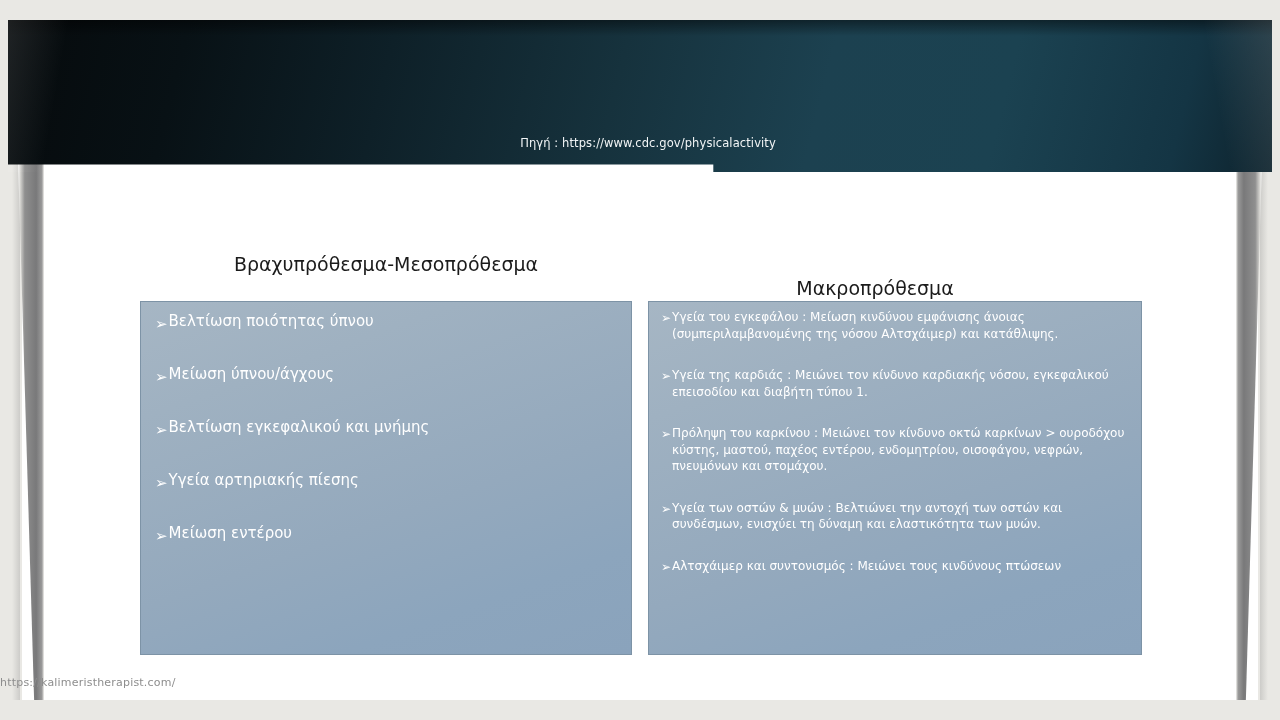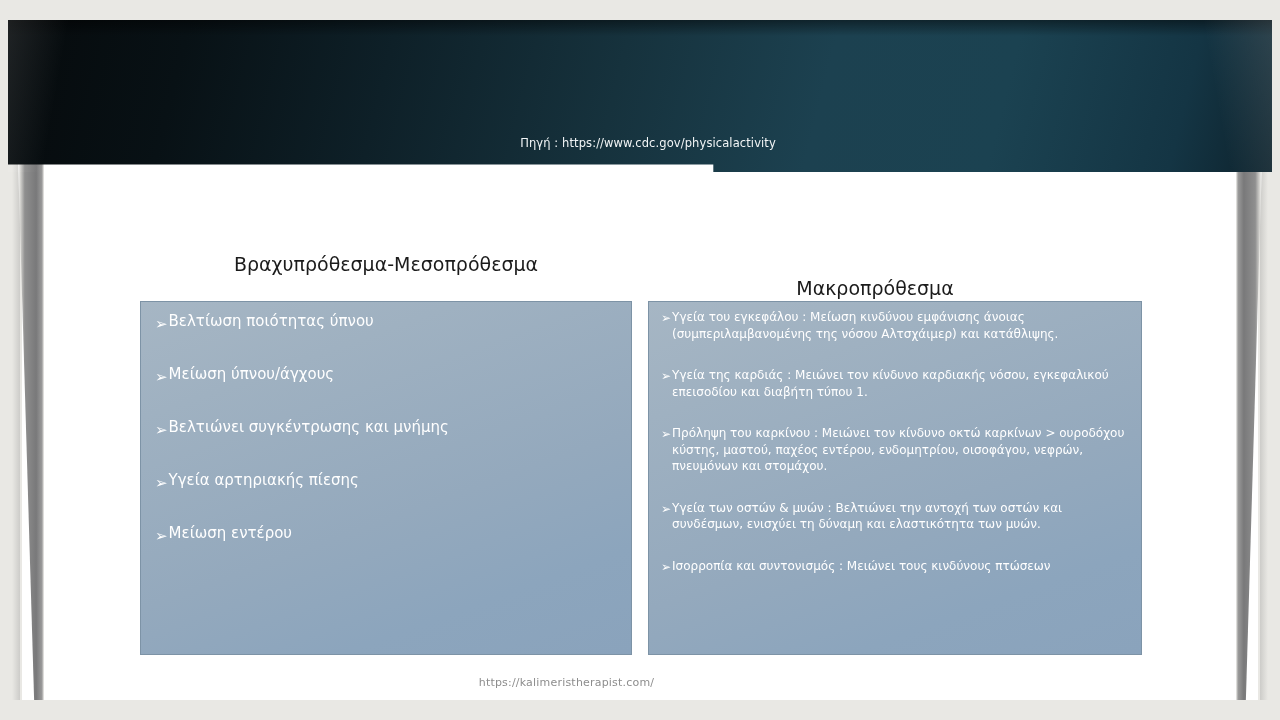--- a/index.html
+++ b/index.html
@@ -234,21 +234,20 @@
     line-height: 1.38;
     font-weight: 400;
   }
 
   
   .footer-link {
     position: absolute;
     left: 0;
     top: 676px;
     width: 1133px;
-    text-align: center;
     color: #8d8d8d;
     font-size: 11px;
     letter-spacing: 0.2px;
   }
 </style>
 </head>
 <body>
 
 <div class="slide">
 
@@ -274,21 +273,21 @@
       <li class="bullet">
         <span class="marker">➢</span>
         <span class="btext">Βελτίωση ποιότητας ύπνου</span>
       </li>
       <li class="bullet">
         <span class="marker">➢</span>
         <span class="btext">Μείωση ύπνου/άγχους</span>
       </li>
       <li class="bullet">
         <span class="marker">➢</span>
-        <span class="btext">Βελτιώνει συγκέντρωσης και μνήμης</span>
+        <span class="btext">Βελτίωση εγκεφαλικού και μνήμης</span>
       </li>
       <li class="bullet">
         <span class="marker">➢</span>
         <span class="btext">Υγεία αρτηριακής πίεσης</span>
       </li>
       <li class="bullet">
         <span class="marker">➢</span>
         <span class="btext">Μείωση εντέρου</span>
       </li>
     </ul>
@@ -307,20 +306,20 @@
       <li class="bullet">
         <span class="marker">➢</span>
         <span class="btext">Πρόληψη του καρκίνου : Μειώνει τον κίνδυνο οκτώ καρκίνων &gt; ουροδόχου κύστης, μαστού, παχέος εντέρου, ενδομητρίου, οισοφάγου, νεφρών, πνευμόνων και στομάχου.</span>
       </li>
       <li class="bullet">
         <span class="marker">➢</span>
         <span class="btext">Υγεία των οστών &amp; μυών : Βελτιώνει την αντοχή των οστών και συνδέσμων, ενισχύει τη δύναμη και ελαστικότητα των μυών.</span>
       </li>
       <li class="bullet">
         <span class="marker">➢</span>
-        <span class="btext">Ισορροπία και συντονισμός : Μειώνει τους κινδύνους πτώσεων</span>
+        <span class="btext">Αλτσχάιμερ και συντονισμός : Μειώνει τους κινδύνους πτώσεων</span>
       </li>
     </ul>
   </div>
 
   <div class="footer-link">https://kalimeristherapist.com/</div>
 
 </div>
 
 </body></html>

